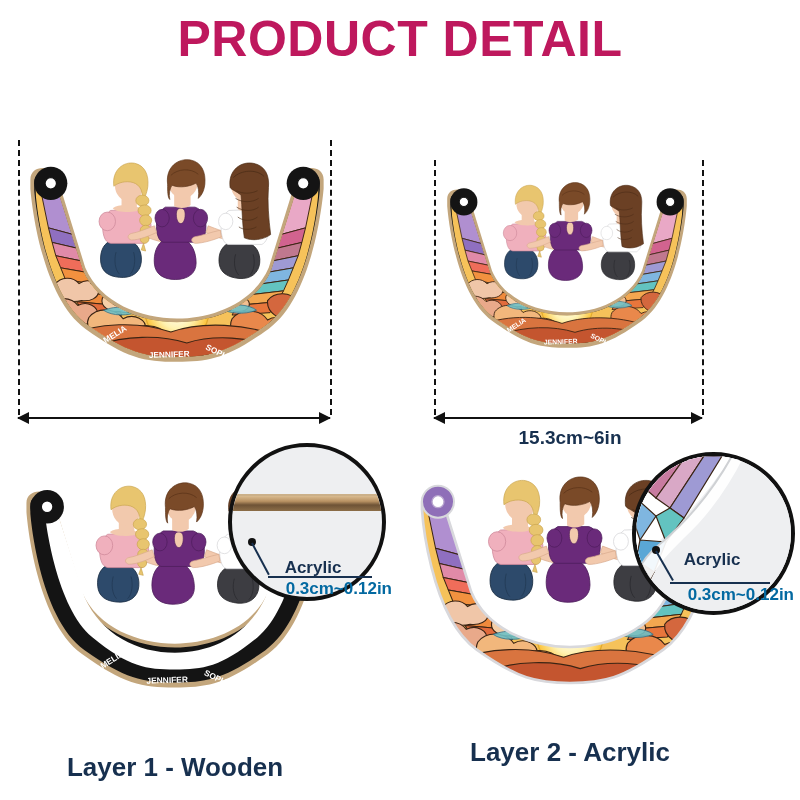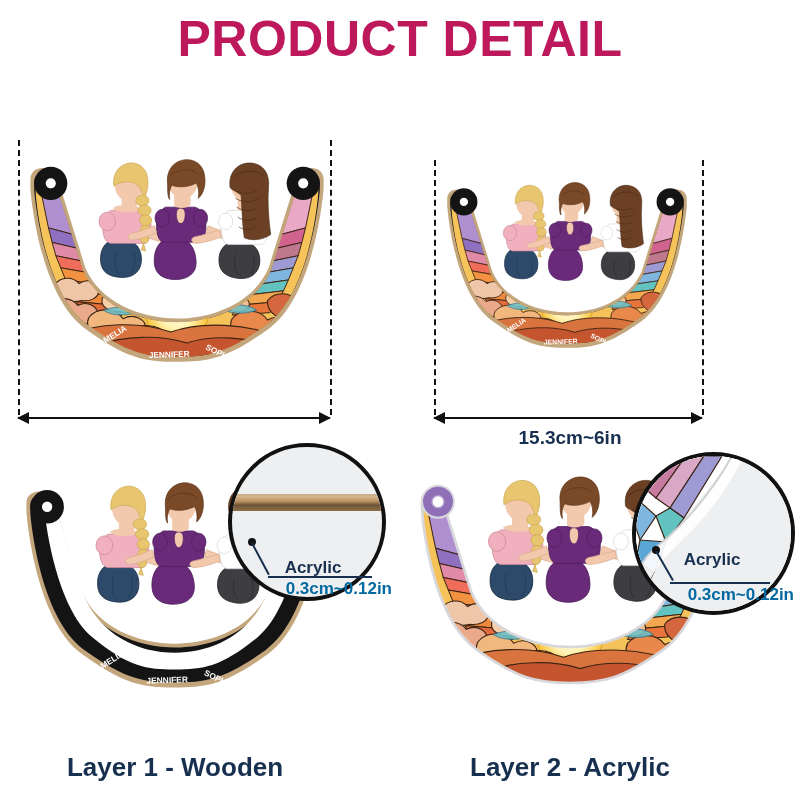--- a/index.html
+++ b/index.html
@@ -477,16 +477,16 @@
           <path d="M96,0 C76,36 50,66 24,88 C14,96 6,104 2,116" fill="none" stroke="#cfd1d4" stroke-width="2"></path>
         </svg>
       </div>
     </div>
     <div class="callout-dot" style="left:242px; top:76px;"></div>
     <div class="callout-leader" style="left:246px; top:80px; width:34px; transform:rotate(60deg);"></div>
     <div class="callout-label" style="left:252px; top:80px; width:100px;">Acrylic</div>
     <div class="callout-rule" style="left:260px; top:112px; width:100px;"></div>
     <div class="callout-sub" style="left:238px; top:115px; width:146px;">0.3cm~0.12in</div>
 
-    <div class="layer-caption" style="left:0px; top:282px; width:320px;">Layer 2 - Acrylic</div>
+    <div class="layer-caption" style="left:0px; top:267px; width:320px;">Layer 2 - Acrylic</div>
   </div>
 
 </div>
 
 </body></html>

